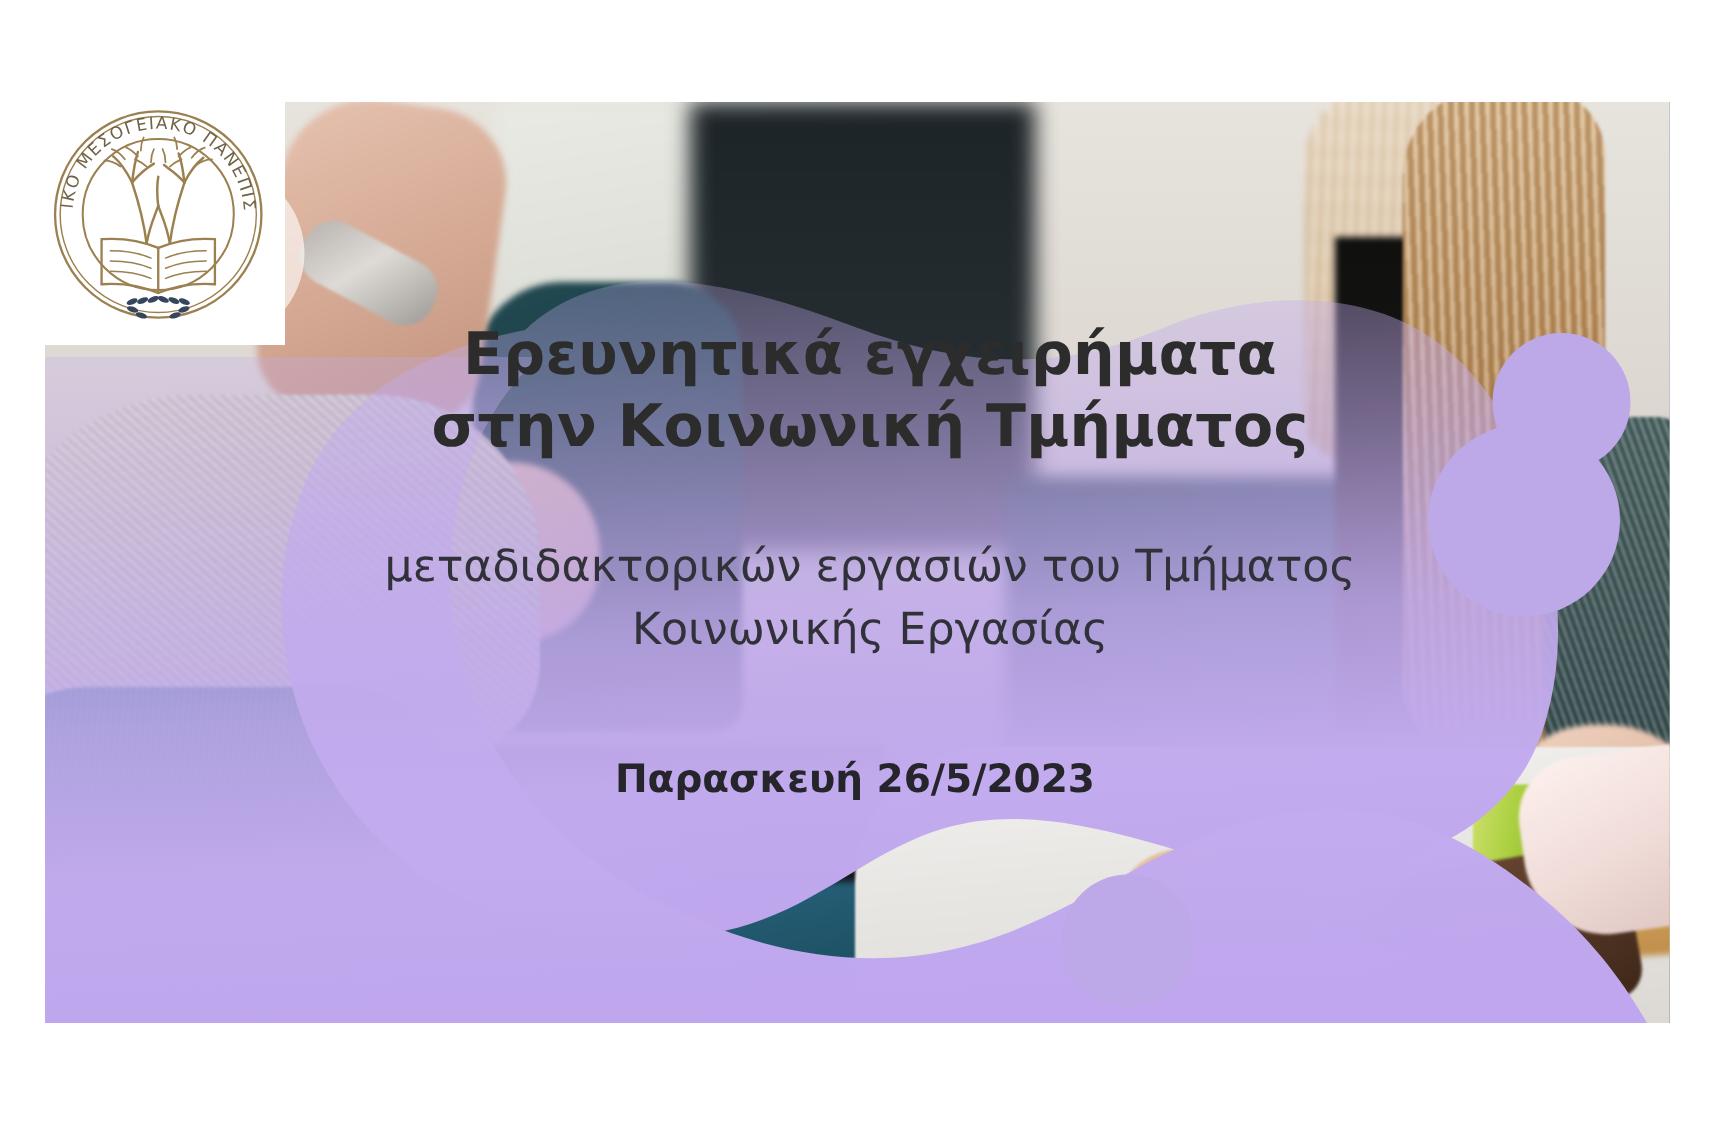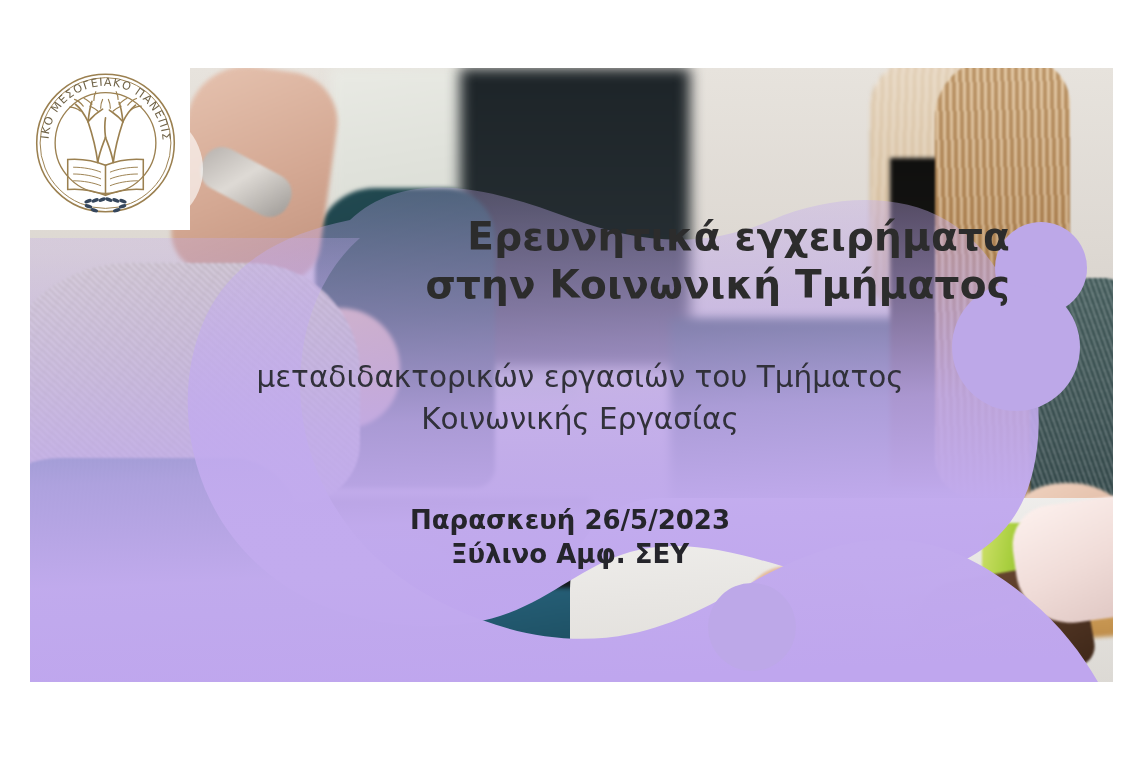--- a/index.html
+++ b/index.html
@@ -241,21 +241,21 @@
     position:absolute;left:21px;top:55px;width:169px;height:175px;
     background:#ffffff;
     display:flex;align-items:center;justify-content:center;
   }
   .logo-box svg{display:block;}
 
   
   .text-layer{position:absolute;left:0;top:0;width:1140px;height:760px;}
   .title{
     position:absolute;left:150px;top:213px;width:860px;
-    text-align:right;
+    text-align:center;
     font-weight:bold;font-size:39px;line-height:1.23;
     color:#2c2c2c;letter-spacing:.2px;
   }
   .subtitle{
     position:absolute;left:120px;top:357px;width:920px;
     text-align:center;
     font-weight:normal;font-size:29.5px;line-height:1.42;
     color:#31313a;
   }
   .details{
@@ -433,17 +433,16 @@
       <div>στην Κοινωνική Τμήματος</div>
     </div>
 
     <div class="subtitle">
       <div>μεταδιδακτορικών εργασιών του Τμήματος</div>
       <div>Κοινωνικής Εργασίας</div>
     </div>
 
     <div class="details">
       <div>Παρασκευή 26/5/2023</div>
-      <div>Ξύλινο Αμφ. ΣΕΥ</div>
     </div>
   </div>
 
 </div>
 
 </body></html>

